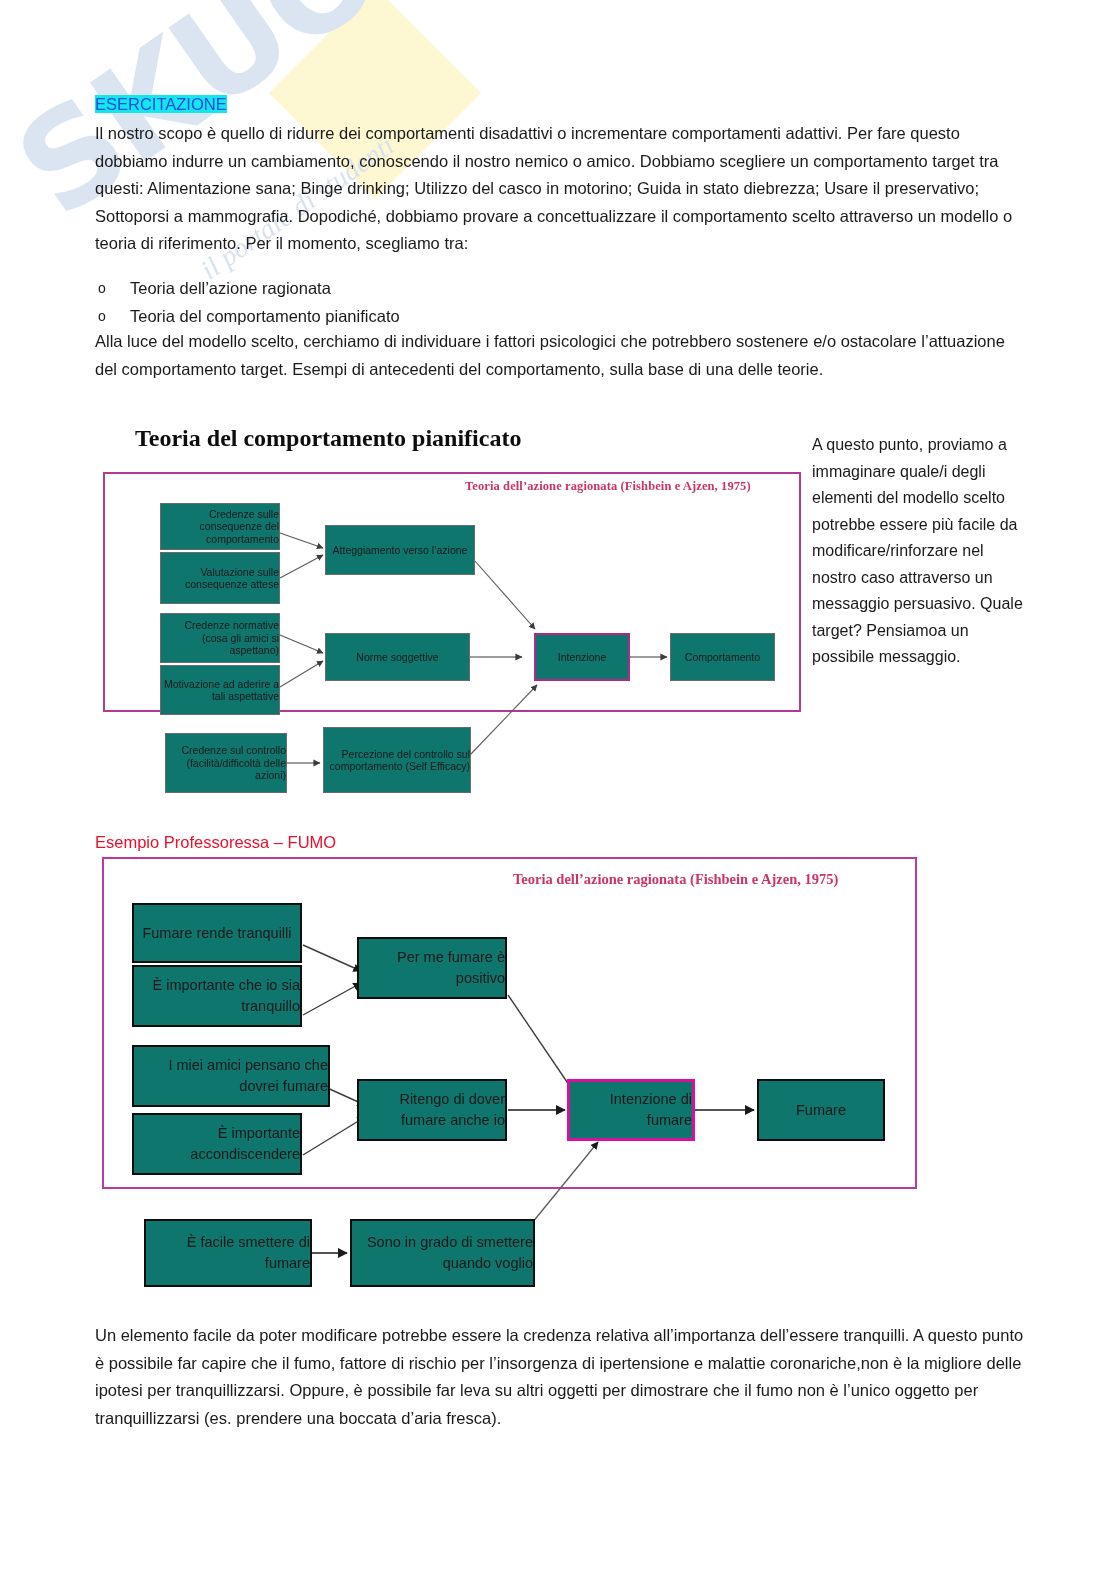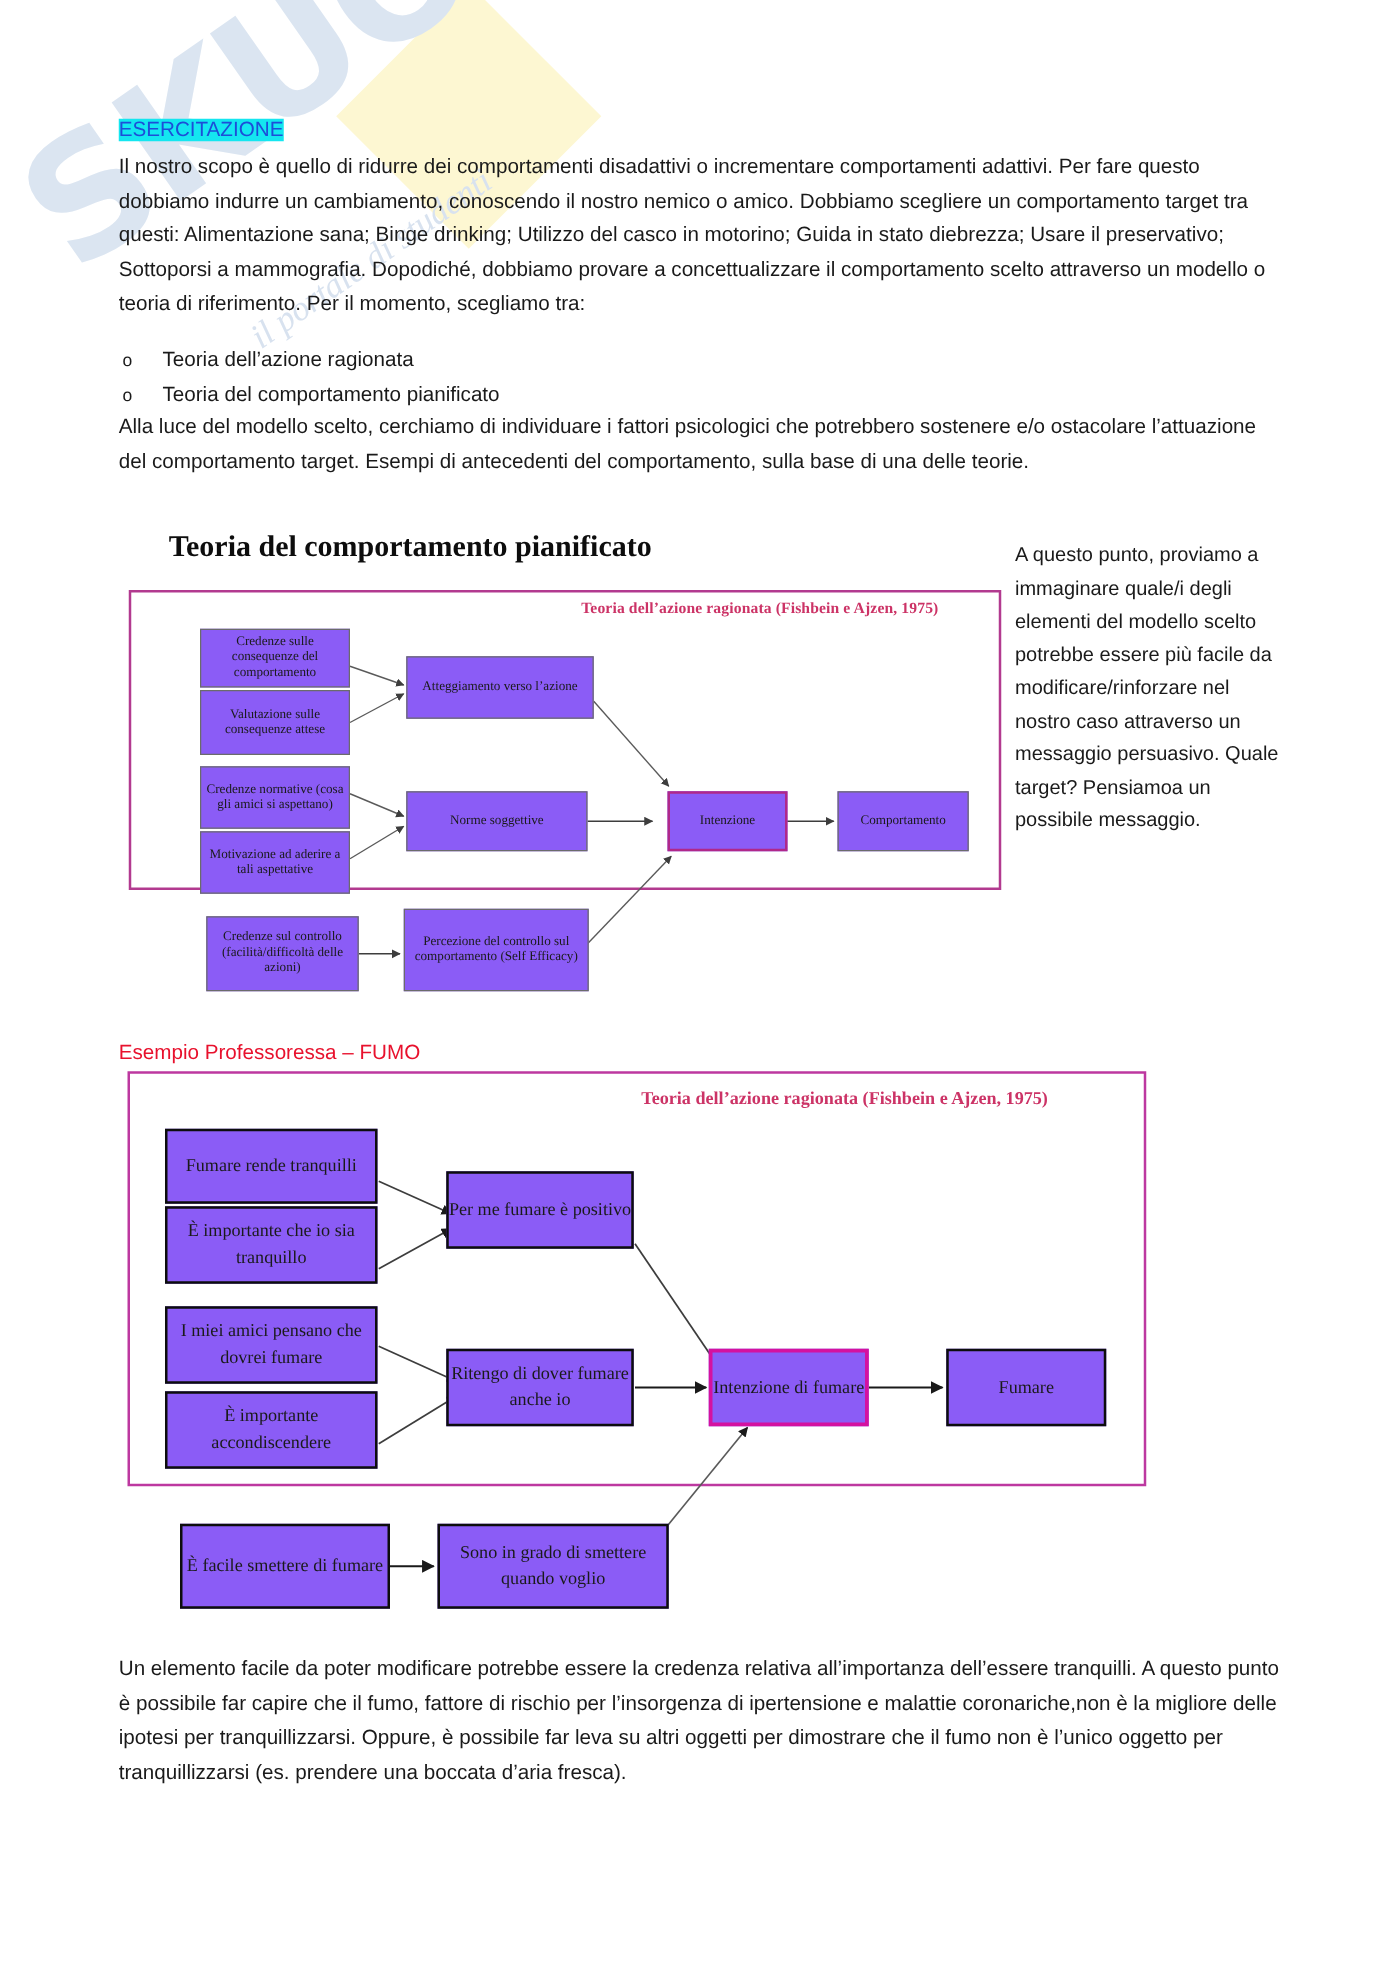--- a/index.html
+++ b/index.html
@@ -179,26 +179,26 @@
     font-family: "Liberation Serif", serif;
     font-weight: bold;
     font-size: 12.5px;
     color: #cc3366;
     letter-spacing: 0.1px;
   }
   .nbox {
     position: absolute;
     box-sizing: border-box;
     border: 1px solid #6b6b6b;
-    background: #8b5cf6;
+    background: #0f766e;
     display: flex;
     align-items: center;
     justify-content: center;
-    text-align: center;
-    font-family: Liberation Serif, serif;
+    text-align: right;
+    font-family: Liberation Sans, sans-serif;
     color: #1a1a1a;
   }
   .f1box {
     font-size: 10.5px;
     line-height: 12.5px;
   }
   .f1box.accent {
     border: 2.5px solid #b0288a;
     margin-left: 12px;
   }
@@ -356,21 +356,21 @@
 
       <path d="M437,368 L503,287" stroke="#5a5a5a" stroke-width="1.3" fill="none" marker-end="url(#a2)"></path>
     </svg>
 
     <div class="nbox f2box" style="left:37px; top:110px; width:170px; height:62px;">È importante che io sia tranquillo</div>
 
     <div class="nbox f2box" style="left:37px; top:48px; width:170px; height:60px;">Fumare rende tranquilli</div>
 
     <div class="nbox f2box" style="left:262px; top:82px; width:150px; height:62px;">Per me fumare è positivo</div>
 
-    <div class="nbox f2box" style="left:37px; top:190px; width:170px; height:62px;">I miei amici pensano che dovrei fumare</div>
+    <div class="nbox f2box" style="left:37px; top:190px; width:198px; height:62px;">I miei amici pensano che dovrei fumare</div>
 
     <div class="nbox f2box" style="left:37px; top:258px; width:170px; height:62px;">È importante accondiscendere</div>
 
     <div class="nbox f2box" style="left:262px; top:224px; width:150px; height:62px;">Ritengo di dover fumare anche io</div>
 
     <div class="nbox f2box accent" style="left:472px; top:224px; width:128px; height:62px;">Intenzione di fumare</div>
 
     <div class="nbox f2box" style="left:662px; top:224px; width:128px; height:62px;">Fumare</div>
 
     <div class="nbox f2box" style="left:49px; top:364px; width:168px; height:68px;">È facile smettere di fumare</div>

